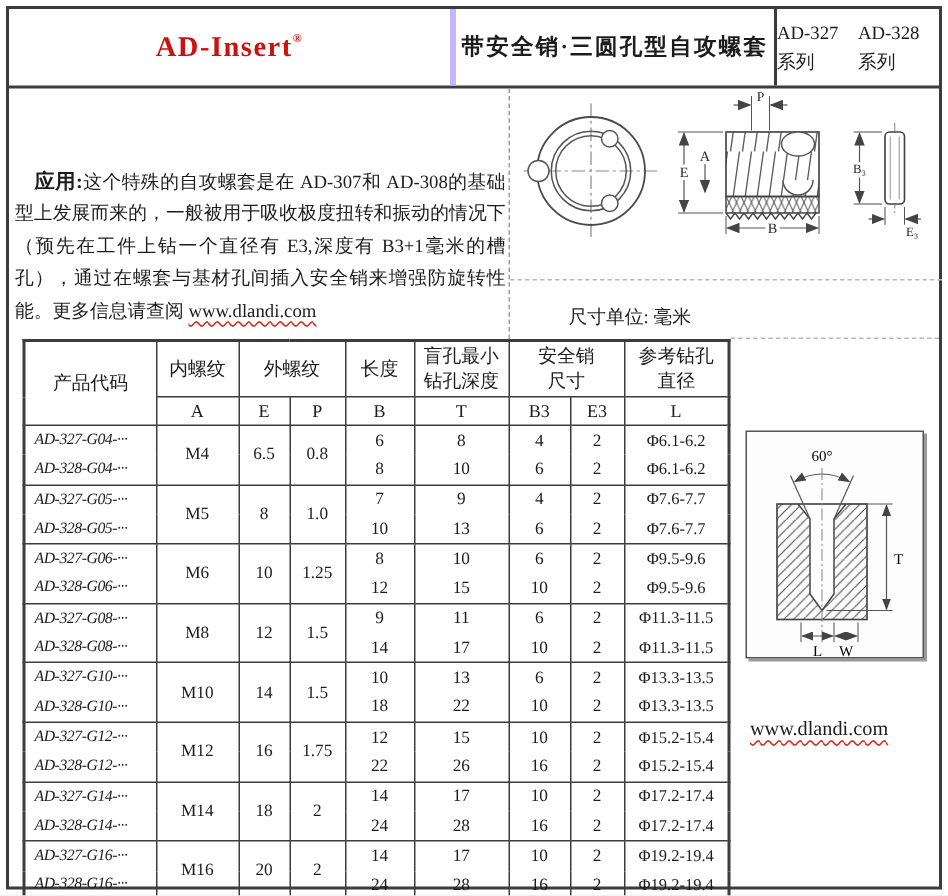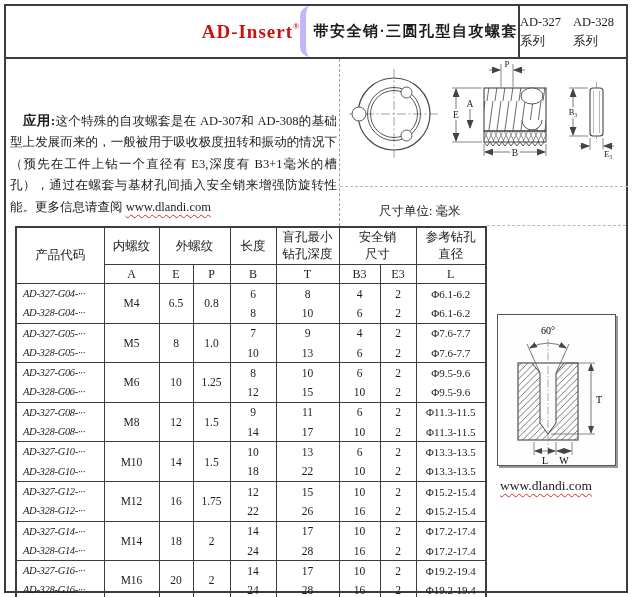--- a/index.html
+++ b/index.html
@@ -2,25 +2,25 @@
 <html><head>
 <meta charset="utf-8">
 <style>
   html,body{margin:0;padding:0;background:#e8e8e8;}
   .page{position:relative;width:632px;height:597px;background:#fff;overflow:hidden;
         font-family:"Liberation Serif","DejaVu Serif",serif;color:#1c1c1c;}
   .frame{position:absolute;left:4px;top:4px;width:620px;height:585px;border:2px solid #3c3c3c;pointer-events:none;}
 
   
   .hdr{position:absolute;left:6px;top:6px;width:620px;height:51px;border-bottom:2px solid #3c3c3c;display:flex;}
-  .hdr-cell{display:flex;align-items:center;justify-content:flex-end;height:100%;}
+  .hdr-cell{display:flex;align-items:center;justify-content:center;height:100%;}
   .logo-cell{width:294px;}
   .logo{font-size:19px;font-weight:bold;color:#cc1111;letter-spacing:1px;}
   .logo sup{font-size:8px;vertical-align:9px;}
-  .title-cell{width:212px;border-left:6px solid #c4b5fd;border-radius:10px;}
+  .title-cell{width:212px;border-left:4px solid #c4b5fd;}
   .doc-title{font-size:15px;font-weight:bold;letter-spacing:1.5px;}
   .series-cell{flex:1;border-left:2px solid #3c3c3c;flex-direction:row;line-height:19px;font-size:12.5px;}
 
   
   .app{position:absolute;left:10px;top:97px;width:327px;font-size:12.5px;line-height:21.5px;text-align:justify;text-indent:13px;}
   .app b{font-size:13.5px;}
   .wavy{text-decoration-line:underline;text-decoration-style:wavy;text-decoration-color:#d03020;text-decoration-thickness:1px;text-underline-offset:3px;}
 
   
   .vdash{position:absolute;left:339px;top:59px;width:0;height:167px;border-left:1px dashed #9d9d9d;}
@@ -40,21 +40,21 @@
   .tbl .h2 th{height:18px;font-size:12px;}
   .tbl tr.dr{height:19.38px;}
   .tbl td{font-size:11.5px;}
   .tbl td.codes{font-size:10.5px;text-align:left;padding-left:6px;letter-spacing:-0.3px;}
   .tbl td.codes div{height:19.3px;line-height:19.3px;font-style:italic;}
   .tbl td.lcol{font-size:11px;}
   .tbl tr.r1 td.v{border-bottom:none;}
   .tbl tr.r2 td.v{border-top:none;}
 
   
-  .detail{position:absolute;left:497px;top:314px;width:117px;height:150px;border:1px solid #555;
+  .detail{position:absolute;left:497px;top:287px;width:117px;height:150px;border:1px solid #555;
           background:#fdfdfd;box-shadow:2px 2px 0 #9a9a9a;}
   .site{position:absolute;left:500px;top:478px;font-size:13.5px;}
 </style>
 </head>
 <body>
 
 <div class="page">
   <div class="frame"></div>
 
   <div class="hdr">

